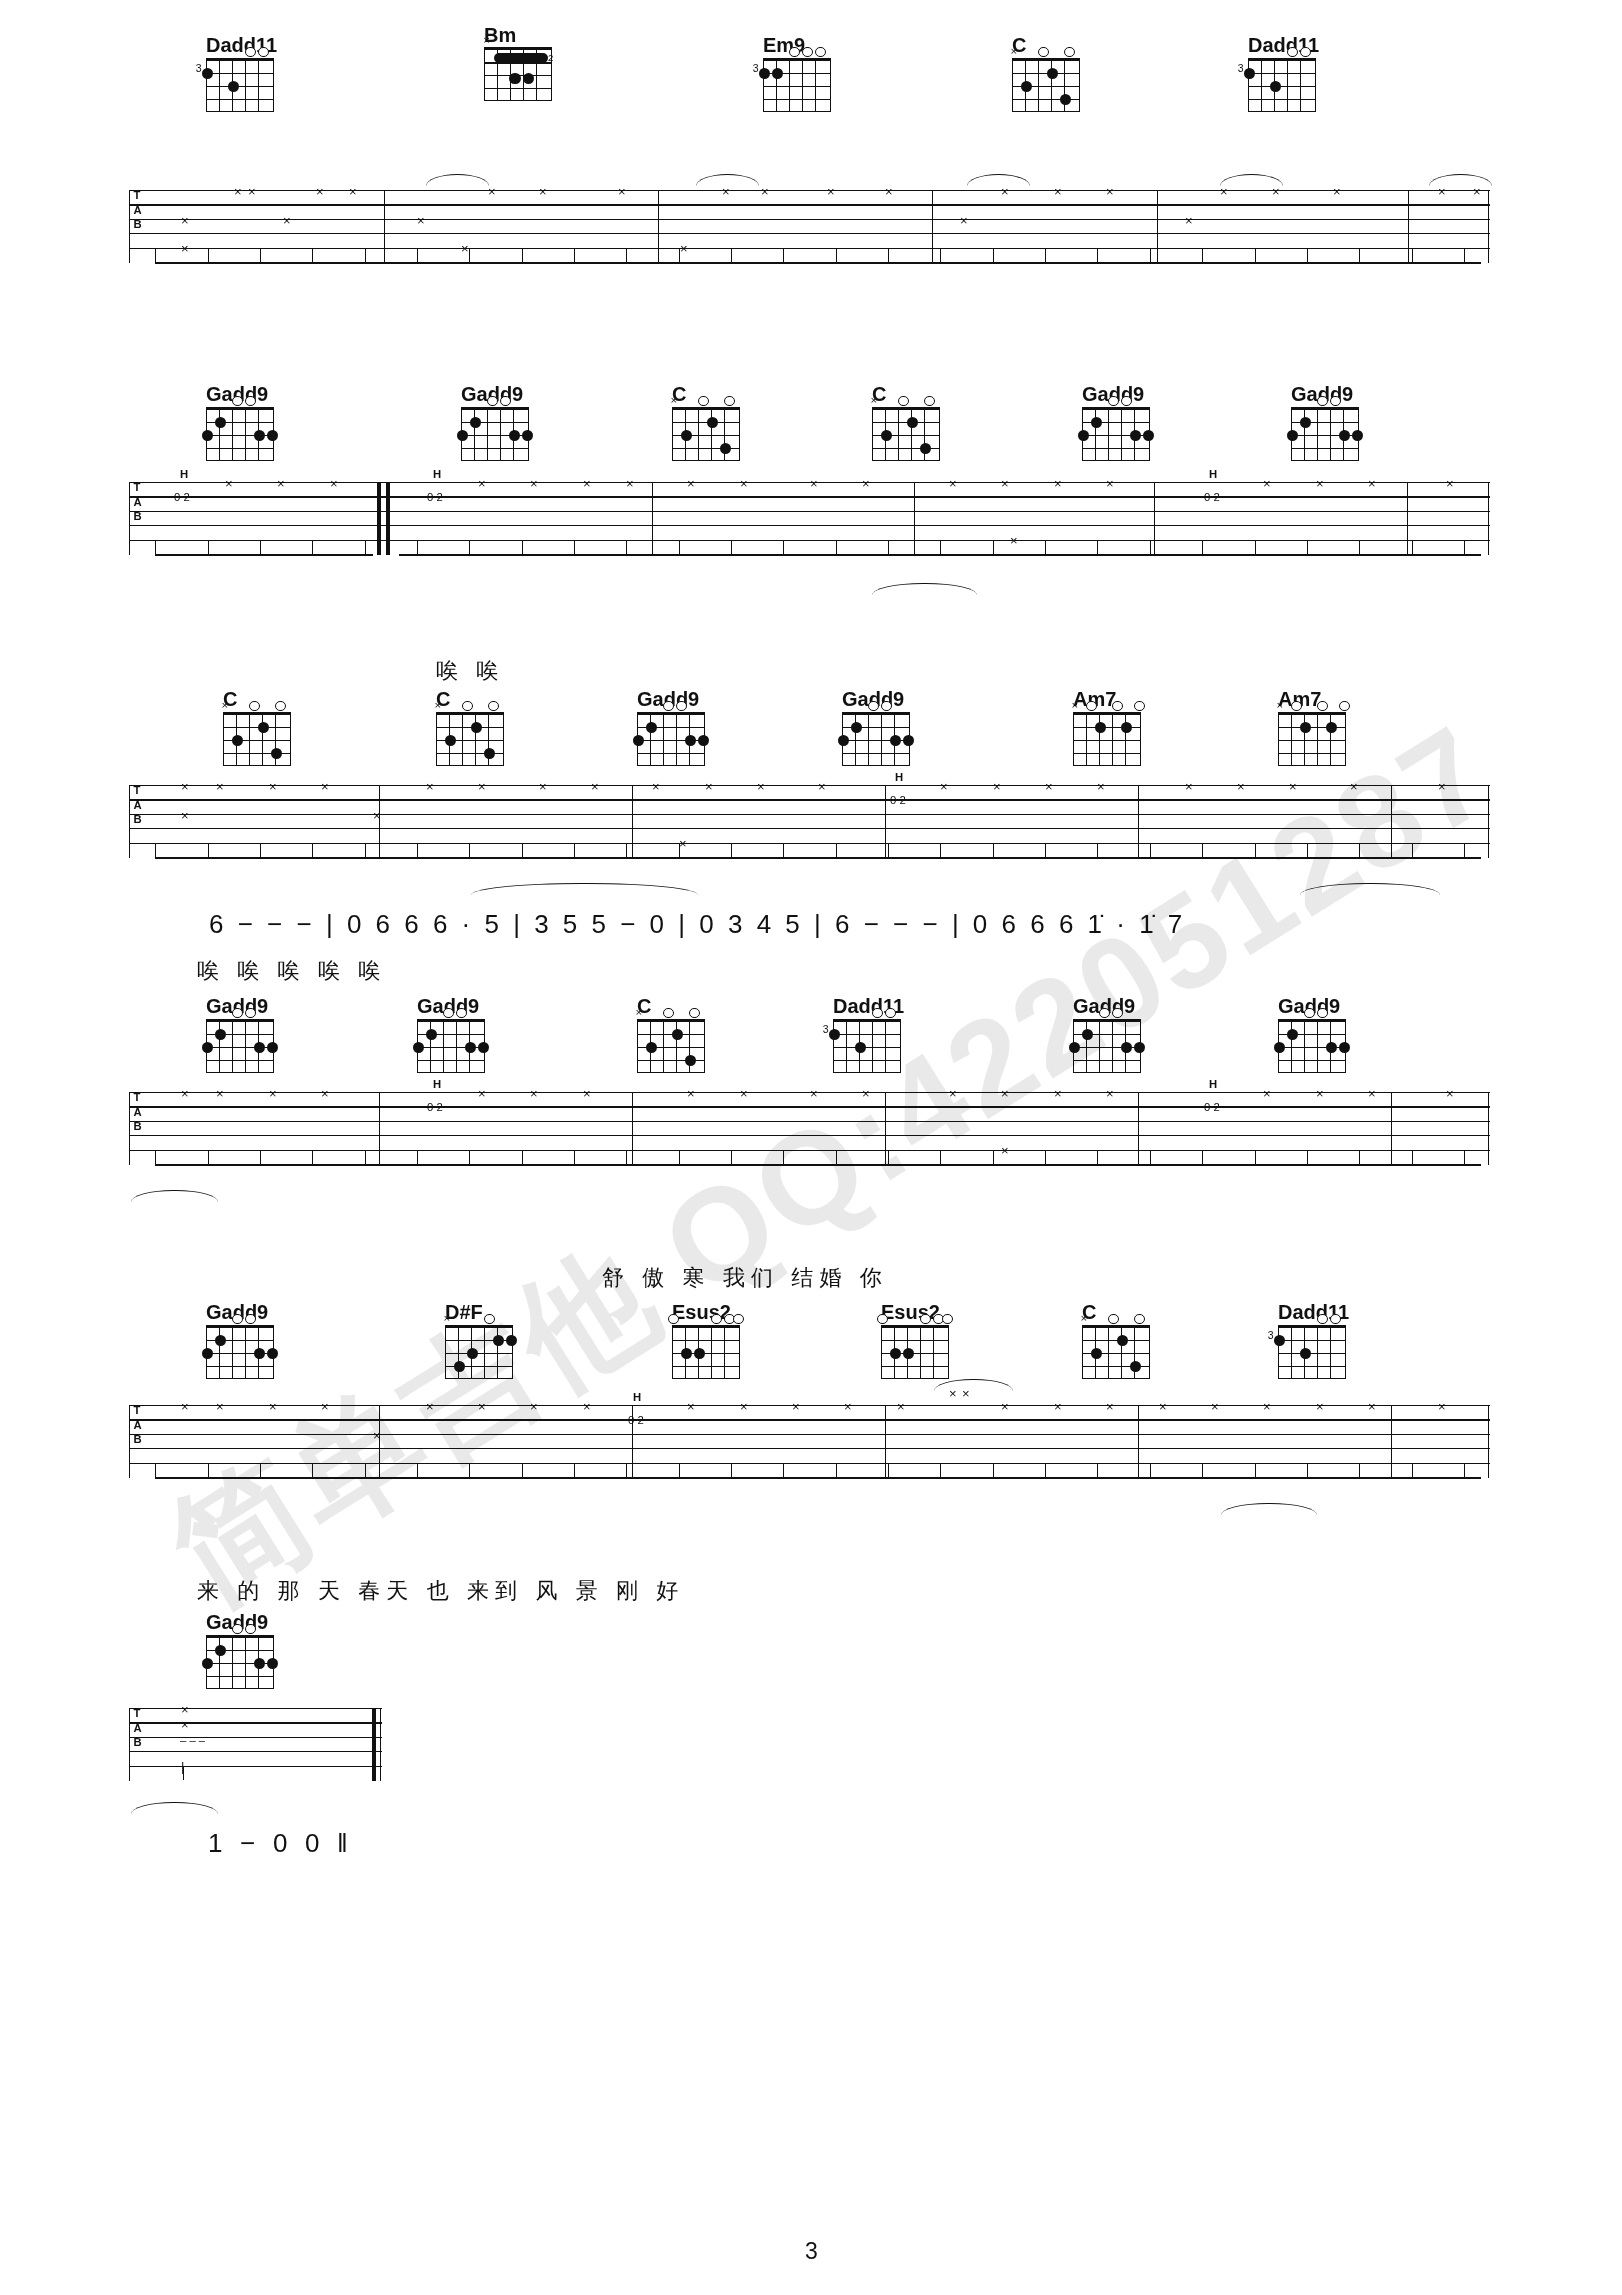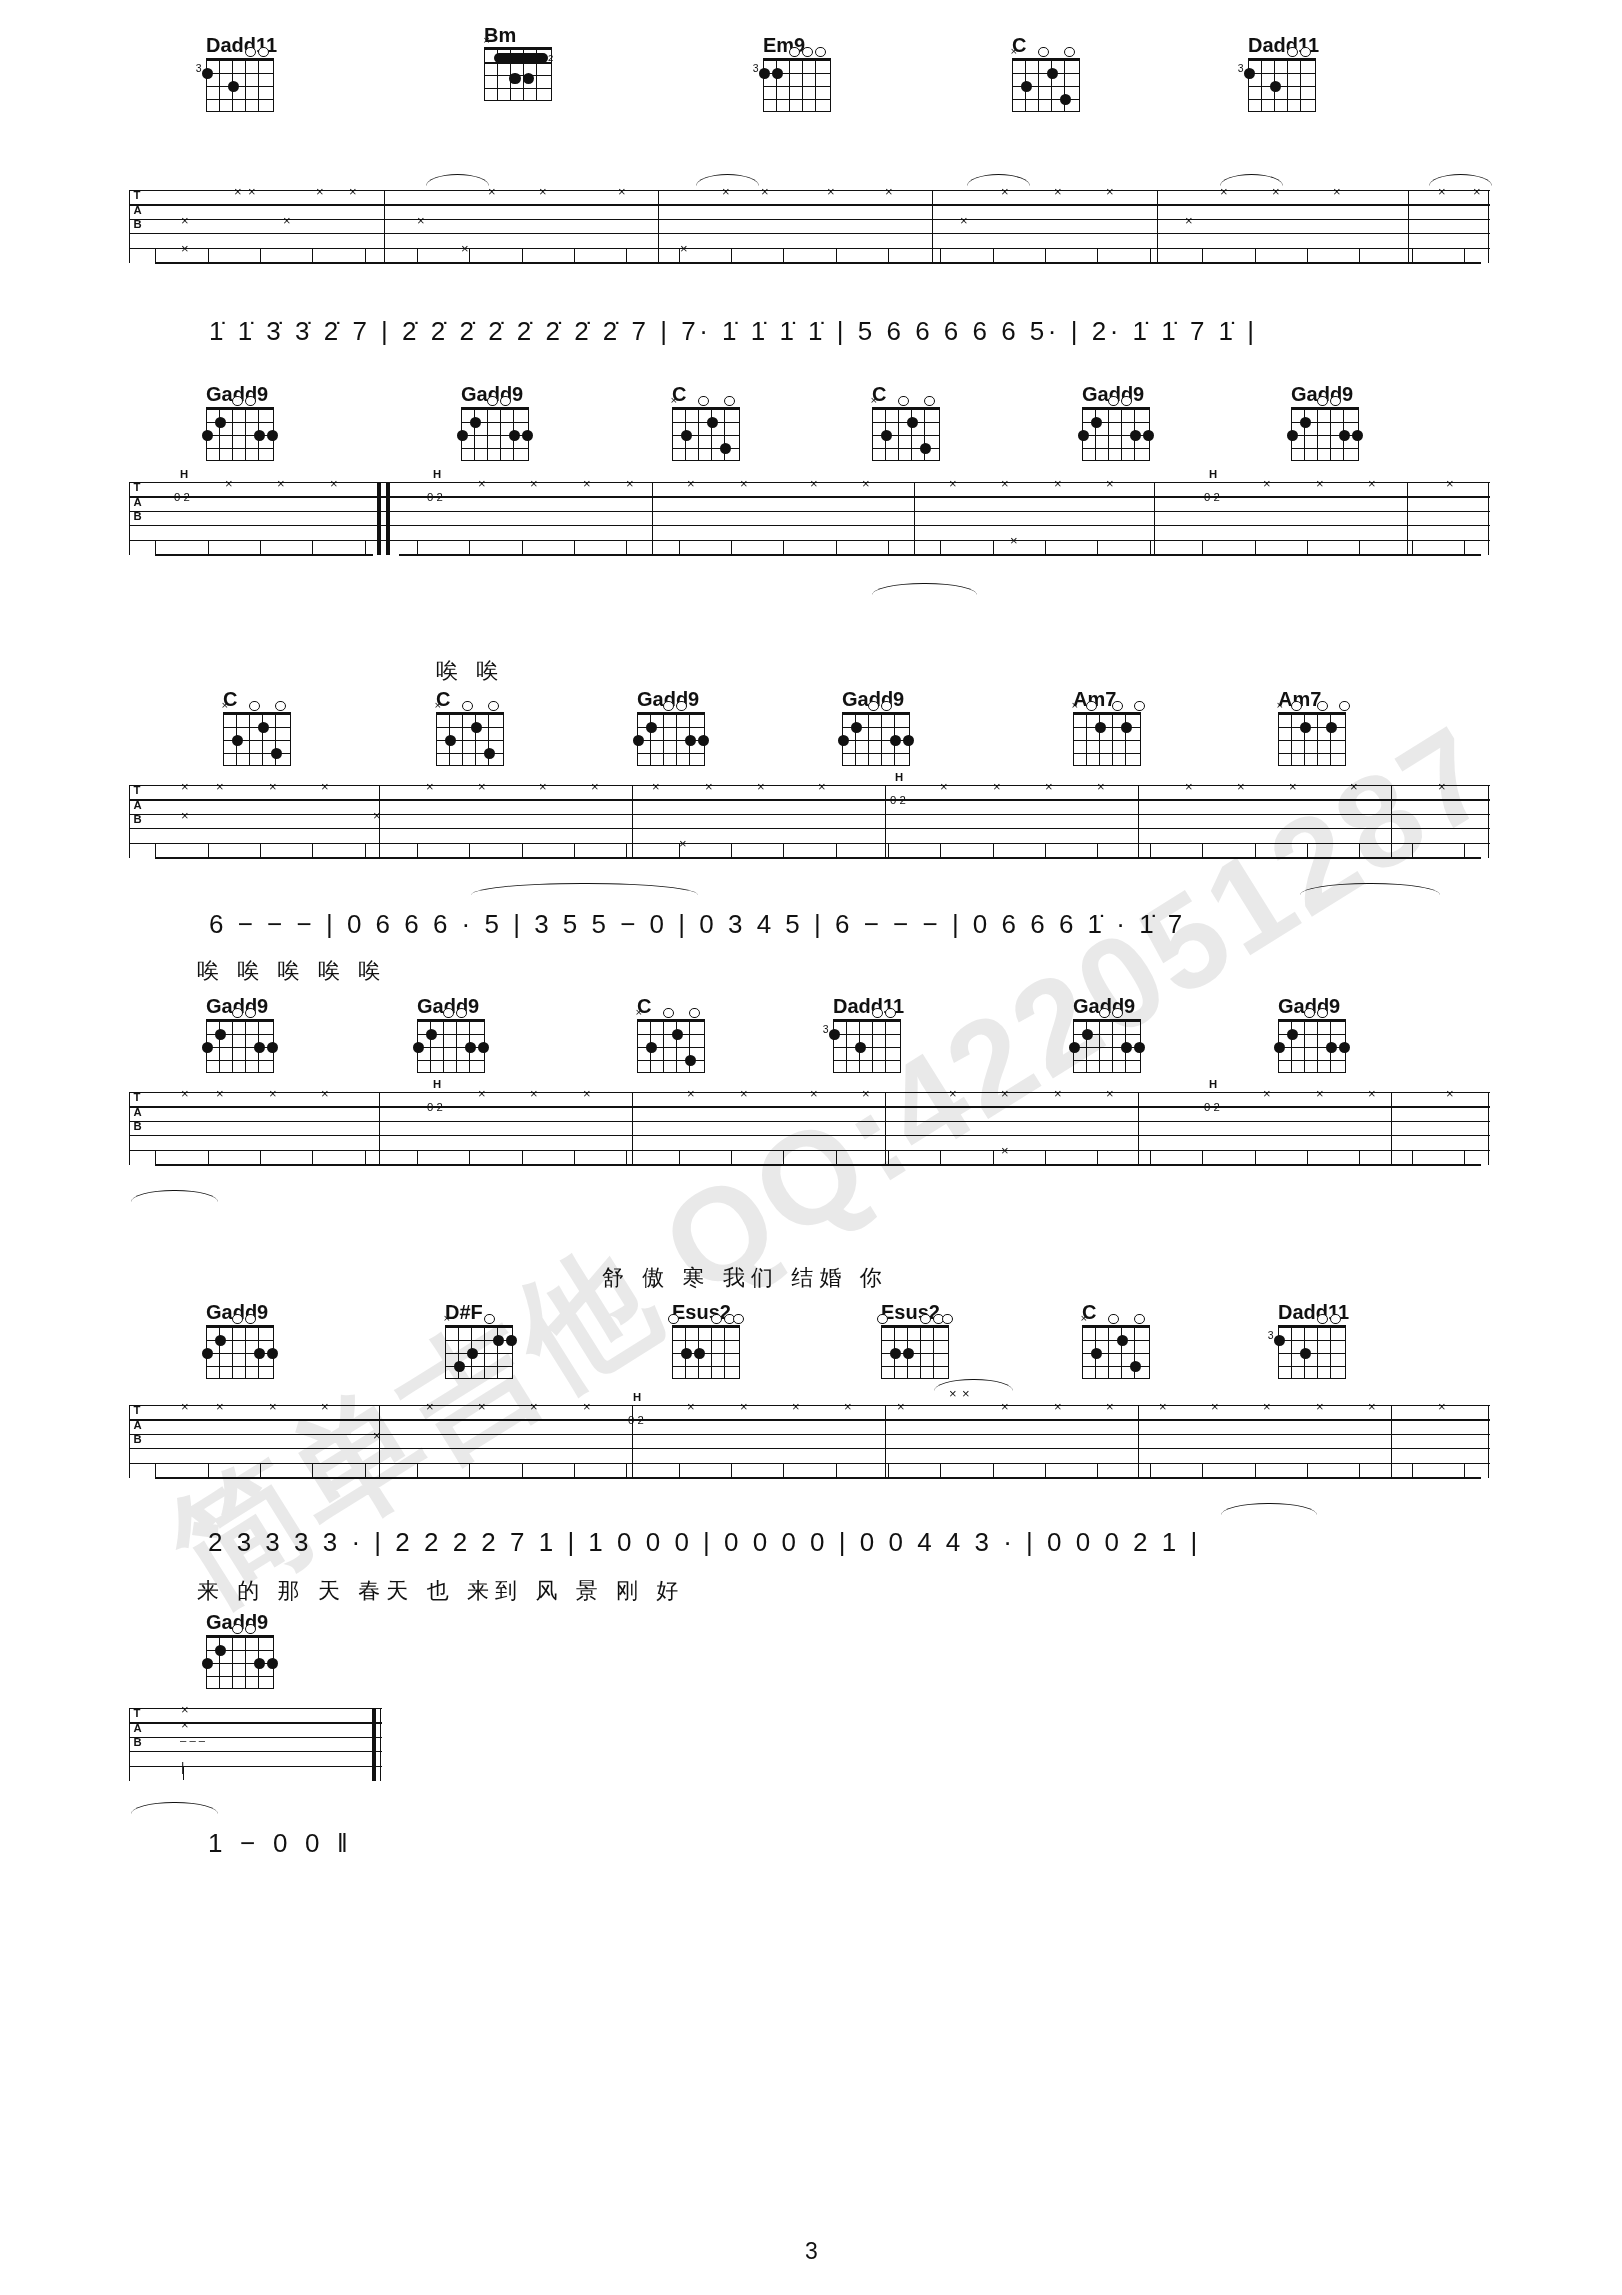--- a/index.html
+++ b/index.html
@@ -266,21 +266,20 @@
       <div class="stem" style="left:1283px;top:58px;height:14px;"></div>
       <div class="stem" style="left:1335px;top:58px;height:14px;"></div>
 
       <div class="slur" style="left:297px;top:-15.7px;width:63px;"></div>
       <div class="slur" style="left:567px;top:-15.7px;width:63px;"></div>
       <div class="slur" style="left:838px;top:-15.7px;width:63px;"></div>
       <div class="slur" style="left:1091px;top:-15.7px;width:63px;"></div>
       <div class="slur" style="left:1300px;top:-15.7px;width:63px;"></div>
     </div>
 
-    <div class="notes" style="left:209px;top:281px;letter-spacing:3.5px;">1̇ 1̇ 3̇ 3̇ 2̇ 7 | 2̇ 2̇ 2̇ 2̇ 2̇ 2̇ 2̇ 2̇ 7 | 7· 1̇ 1̇ 1̇ 1̇ | 5 6 6 6 6 6 5· | 2· 1̇ 1̇ 7 1̇ |</div>
   </div>
 
   <div class="system" style="top:384px;height:262px;">
 
     <div class="chord" style="left:206px;top:0;">
       <div class="cname">Gadd9</div>
       <div class="grid">
         <div class="v" style="left:12.2px;"></div>
           <div class="v" style="left:25px;"></div>
         <div class="v" style="left:38px;"></div>
@@ -1040,21 +1039,20 @@
       <div class="stem" style="left:1126px;top:58px;height:14px;"></div>
       <div class="stem" style="left:1178px;top:58px;height:14px;"></div>
       <div class="stem" style="left:1230px;top:58px;height:14px;"></div>
       <div class="stem" style="left:1283px;top:58px;height:14px;"></div>
       <div class="stem" style="left:1335px;top:58px;height:14px;"></div>
     </div>
 
     <div class="slur" style="left:934px;top:77px;width:79px;"></div>
     <div class="slur" style="left:1221px;top:201px;width:96px;"></div>
 
-    <div class="notes" style="left:208px;top:225px;letter-spacing:3.5px;">2 3 3 3 3 · | 2 2 2 2 7 1 | 1 0 0 0 | 0 0 0 0 | 0 0 4 4 3 · | 0 0 0 2 1 |</div>
     <div class="lyr" style="left:197px;top:274px;letter-spacing:6.1px;">来 的 那 天  春天 也 来到                 风 景        刚 好</div>
   </div>
 
   <div class="system" style="top:1612px;height:227px;">
 
     <div class="chord" style="left:206px;top:0;">
       <div class="cname">Gadd9</div>
       <div class="grid">
         <div class="v" style="left:12.2px;"></div>
           <div class="v" style="left:25px;"></div>

